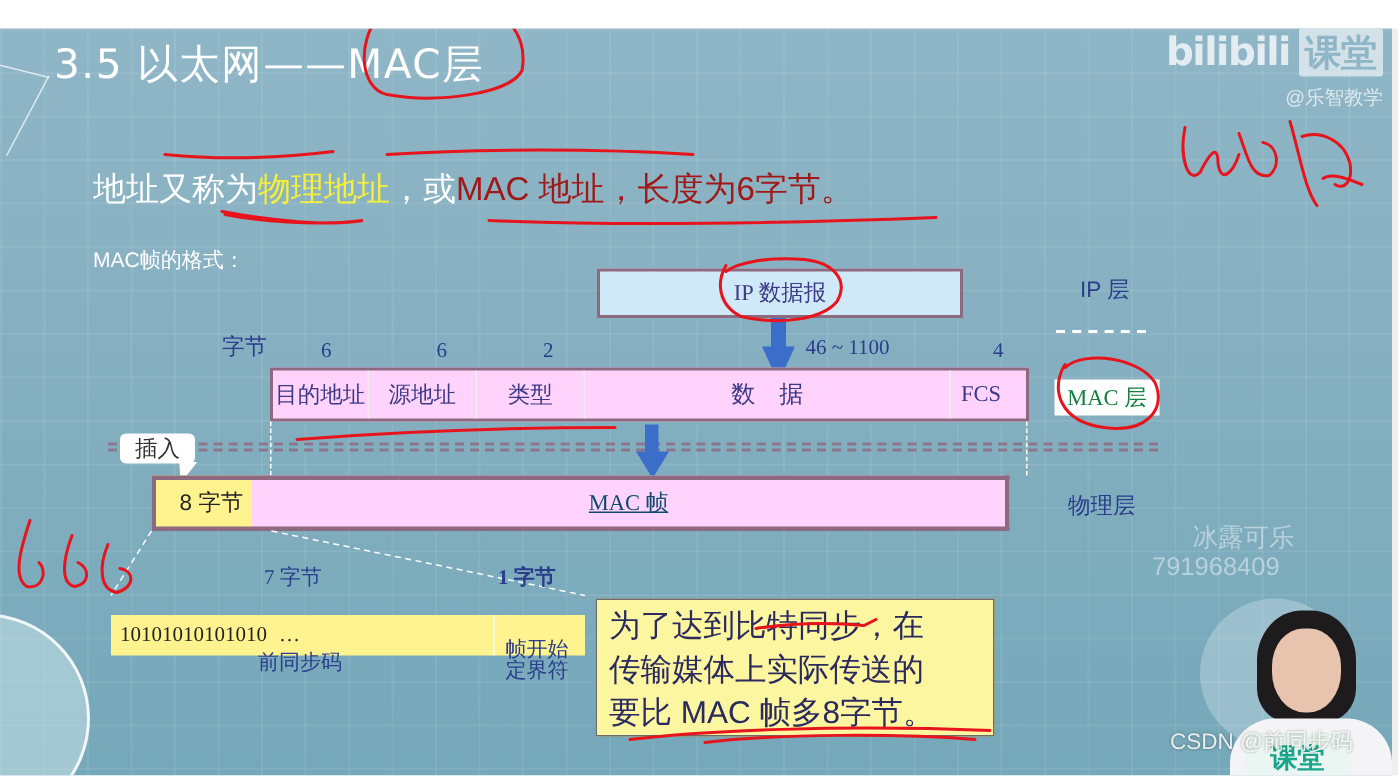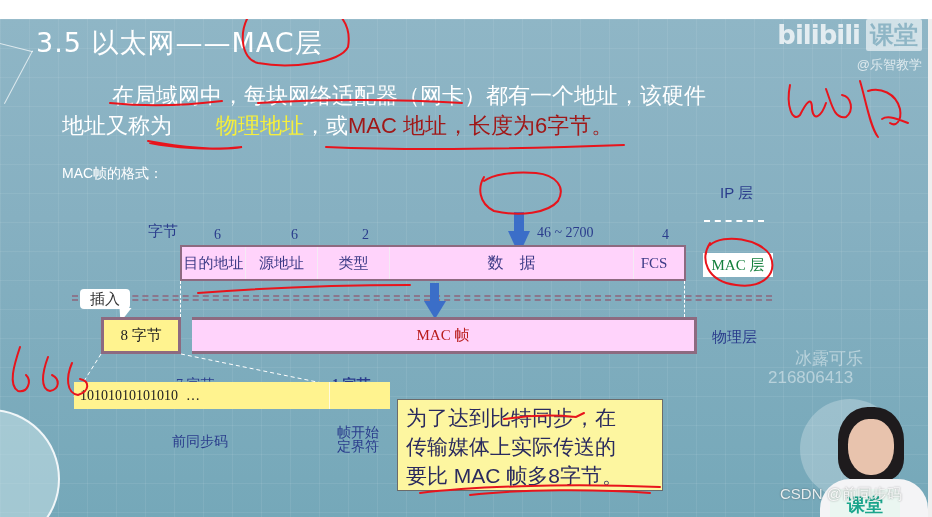--- a/index.html
+++ b/index.html
@@ -27,21 +27,21 @@
     position: absolute; left: 36px; top: 6px; color: #ffffff;
     font-family: "DejaVu Sans", sans-serif; font-size: 27px; letter-spacing: 1px;
   }
 
   .logo { position: absolute; right: 6px; top: 0px; display: flex; align-items: center; gap: 6px; }
   .logo .bili { color: rgba(255,255,255,0.75); font-weight: bold; font-size: 26px; font-family: "DejaVu Sans", sans-serif; letter-spacing: -1px; }
   .logo .ketang { background: rgba(255,255,255,0.6); color: #8fb6c6; font-weight: bold; font-size: 24px; padding: 0 4px; border-radius: 2px; }
   .watermark-top { position: absolute; right: 6px; top: 37px; color: rgba(255,255,255,0.7); font-size: 13px; }
 
   .para { position: absolute; left: 62px; color: #ffffff; font-size: 22px; line-height: 30px; }
-  .para .hl-yellow { color: #f6ef3b; margin-left: 44px; }
+  .para .hl-yellow { color: #f6ef3b; }
   .para .hl-red { color: #a01818; }
 
   .subtitle { position: absolute; left: 62px; top: 146px; color: #ffffff; font-size: 14px; }
 
   .box {
     position: absolute; border: 2px solid #8d6a80; display: flex; align-items: center; justify-content: center;
     font-family: "Liberation Serif", serif; color: #3c3a86; font-size: 15px;
   }
   .ip-box { left: 398px; top: 160px; width: 244px; height: 33px; background: #cfe9f8; }
   .frame-row { position: absolute; left: 180px; top: 226px; width: 506px; height: 36px; background: #ffd3fb; border: 2px solid #8d6a80; display: flex; }
@@ -57,24 +57,24 @@
   .dash-sep { position: absolute; left: 72px; top: 276px; width: 700px; height: 6px;
     border-top: 2px dashed #8d6a80; border-bottom: 2px dashed #8d6a80; opacity: 0.8; }
   .ip-dash { position: absolute; left: 704px; top: 201px; width: 60px; border-top: 2px dashed #ffffff; }
 
   .arrow { position: absolute; width: 0; height: 0; }
   .arrow-shaft { position: absolute; background: #3b6ec8; }
 
   .insert-bubble { position: absolute; left: 80px; top: 270px; width: 50px; height: 20px; background: #ffffff; border-radius: 4px; color: #333; font-size: 15px; display: flex; align-items: center; justify-content: center; }
   .insert-tail { position: absolute; left: 117px; top: 289px; width: 0; height: 0; border-left: 6px solid transparent; border-right: 6px solid transparent; border-top: 14px solid #ffffff; transform: skewX(-20deg); }
 
-  .pre-box { position: absolute; left: 101px; top: 298px; width: 80px; height: 37px; background: #fff38f; border: 3px solid #8d6a80; display: flex; align-items: center; justify-content: center; color: #222; font-size: 15px; font-family: Liberation Serif, serif; }
-  .mac-frame { position: absolute; left: 192px; top: 298px; width: 505px; height: 37px; background: #ffd3fb; border: 3px solid #8d6a80; border-left: none; display: flex; align-items: center; justify-content: center; color: #b91c1c; font-size: 15px; font-family: "Liberation Serif", serif; }
-
-  .bits-box { position: absolute; left: 74px; top: 363px; width: 316px; height: 27px; background: #fff38f; display: flex; align-items: center; font-family: "Liberation Serif", serif; font-size: 14px; color: #222; padding-left: 6px; }
+  .pre-box { position: absolute; left: 101px; top: 298px; width: 80px; height: 37px; background: #fff38f; border: 3px solid #8d6a80; display: flex; align-items: center; justify-content: center; color: #222; font-size: 15px; font-family: Liberation Sans, sans-serif; }
+  .mac-frame { position: absolute; left: 168px; top: 298px; width: 505px; height: 37px; background: #ffd3fb; border: 3px solid #8d6a80; border-left: none; display: flex; align-items: center; justify-content: center; color: #0c4a6e; font-size: 15px; font-family: "Liberation Serif", serif; text-decoration: underline; }
+
+  .bits-box { position: absolute; left: 74px; top: 391px; width: 316px; height: 27px; background: #fff38f; display: flex; align-items: center; font-family: "Liberation Serif", serif; font-size: 14px; color: #222; padding-left: 6px; }
   .bits-box .sep { position: absolute; left: 255px; top: 0; width: 1px; height: 100%; background: #fffbe0; }
 
   .note-box { position: absolute; left: 397px; top: 380px; width: 266px; height: 92px; background: #fdf6a0; border: 1px solid #6b6b6b; color: #2a2a5e; font-size: 21px; line-height: 29px; padding: 3px 8px; }
 
   .wm { position: absolute; color: rgba(255,255,255,0.45); font-size: 17px; }
   .csdn { position: absolute; left: 780px; top: 466px; color: rgba(255,255,255,0.85); font-size: 15px; text-shadow: 0 0 2px rgba(0,0,0,0.4); }
 
   .presenter { position: absolute; left: 800px; top: 360px; width: 128px; height: 138px; }
   .presenter .bg-circle { position: absolute; left: 0; top: 20px; width: 100px; height: 100px; border-radius: 50%; background: rgba(255,255,255,0.25); }
   .presenter .hair { position: absolute; left: 38px; top: 28px; width: 66px; height: 74px; background: #1e1b1d; border-radius: 45% 45% 30% 30%; }
@@ -98,38 +98,38 @@
   <div class="deco-line" style="left:33px;top:32px;width:60px;transform:rotate(118deg);"></div>
 
   <div class="title">3.5  以太网——MAC层</div>
 
   <div class="logo">
     <span class="bili">bilibili</span>
     <span class="ketang">课堂</span>
   </div>
   <div class="watermark-top">@乐智教学</div>
 
-  <div class="para" style="top:62px; left:112px;">在局域网中，每块网络适配器（网卡）都有一个地址，该硬件</div>
   <div class="para" style="top:92px;">
     <span>地址又称为</span><span class="hl-yellow">物理地址</span><span>，或</span><span class="hl-red">MAC 地址，长度为6字节。</span>
   </div>
 
   <div class="subtitle">MAC帧的格式：</div>
 
+  <div class="box ip-box">IP 数据报</div>
   <div class="label-blue" style="left:720px;top:165px;font-family:Liberation Sans, sans-serif;font-size:15px;">IP 层</div>
   <div class="ip-dash"></div>
 
   <div class="arrow-shaft" style="left:514px;top:193px;width:10px;height:20px;"></div>
   <div class="arrow" style="left:508px;top:212px;border-left:11px solid transparent;border-right:11px solid transparent;border-top:24px solid #3b6ec8;"></div>
 
   <div class="label-blue" style="left:148px;top:203px;font-size:15px;">字节</div>
   <div class="num" style="left:214px;top:208px;">6</div>
   <div class="num" style="left:291px;top:208px;">6</div>
   <div class="num" style="left:362px;top:208px;">2</div>
-  <div class="num" style="left:537px;top:206px;">46 ~ 2700</div>
+  <div class="num" style="left:537px;top:206px;">46 ~ 1100</div>
   <div class="num" style="left:662px;top:208px;">4</div>
 
   <div class="frame-row">
     <div class="cell" style="width:64px;">目的地址</div>
     <div class="cell" style="width:72px;">源地址</div>
     <div class="cell" style="width:72px;">类型</div>
     <div class="cell" style="width:244px;font-size:16px;">数　据</div>
     <div class="cell serif" style="width:40px;">FCS</div>
   </div>
 
@@ -169,21 +169,21 @@
     <div>定界符</div>
   </div>
 
   <div class="note-box">
     <div>为了达到比特同步，在</div>
     <div>传输媒体上实际传送的</div>
     <div>要比 MAC 帧多8字节。</div>
   </div>
 
   <div class="wm" style="left:795px;top:328px;">冰露可乐</div>
-  <div class="wm" style="left:768px;top:349px;">216806413</div>
+  <div class="wm" style="left:768px;top:349px;">791968409</div>
 
   <div class="left-circle"></div>
 
   <div class="presenter">
     <div class="bg-circle"></div>
     <div class="hair"></div>
     <div class="face"></div>
     <div class="body"></div>
     <div class="ketang-card">课堂</div>
   </div>

